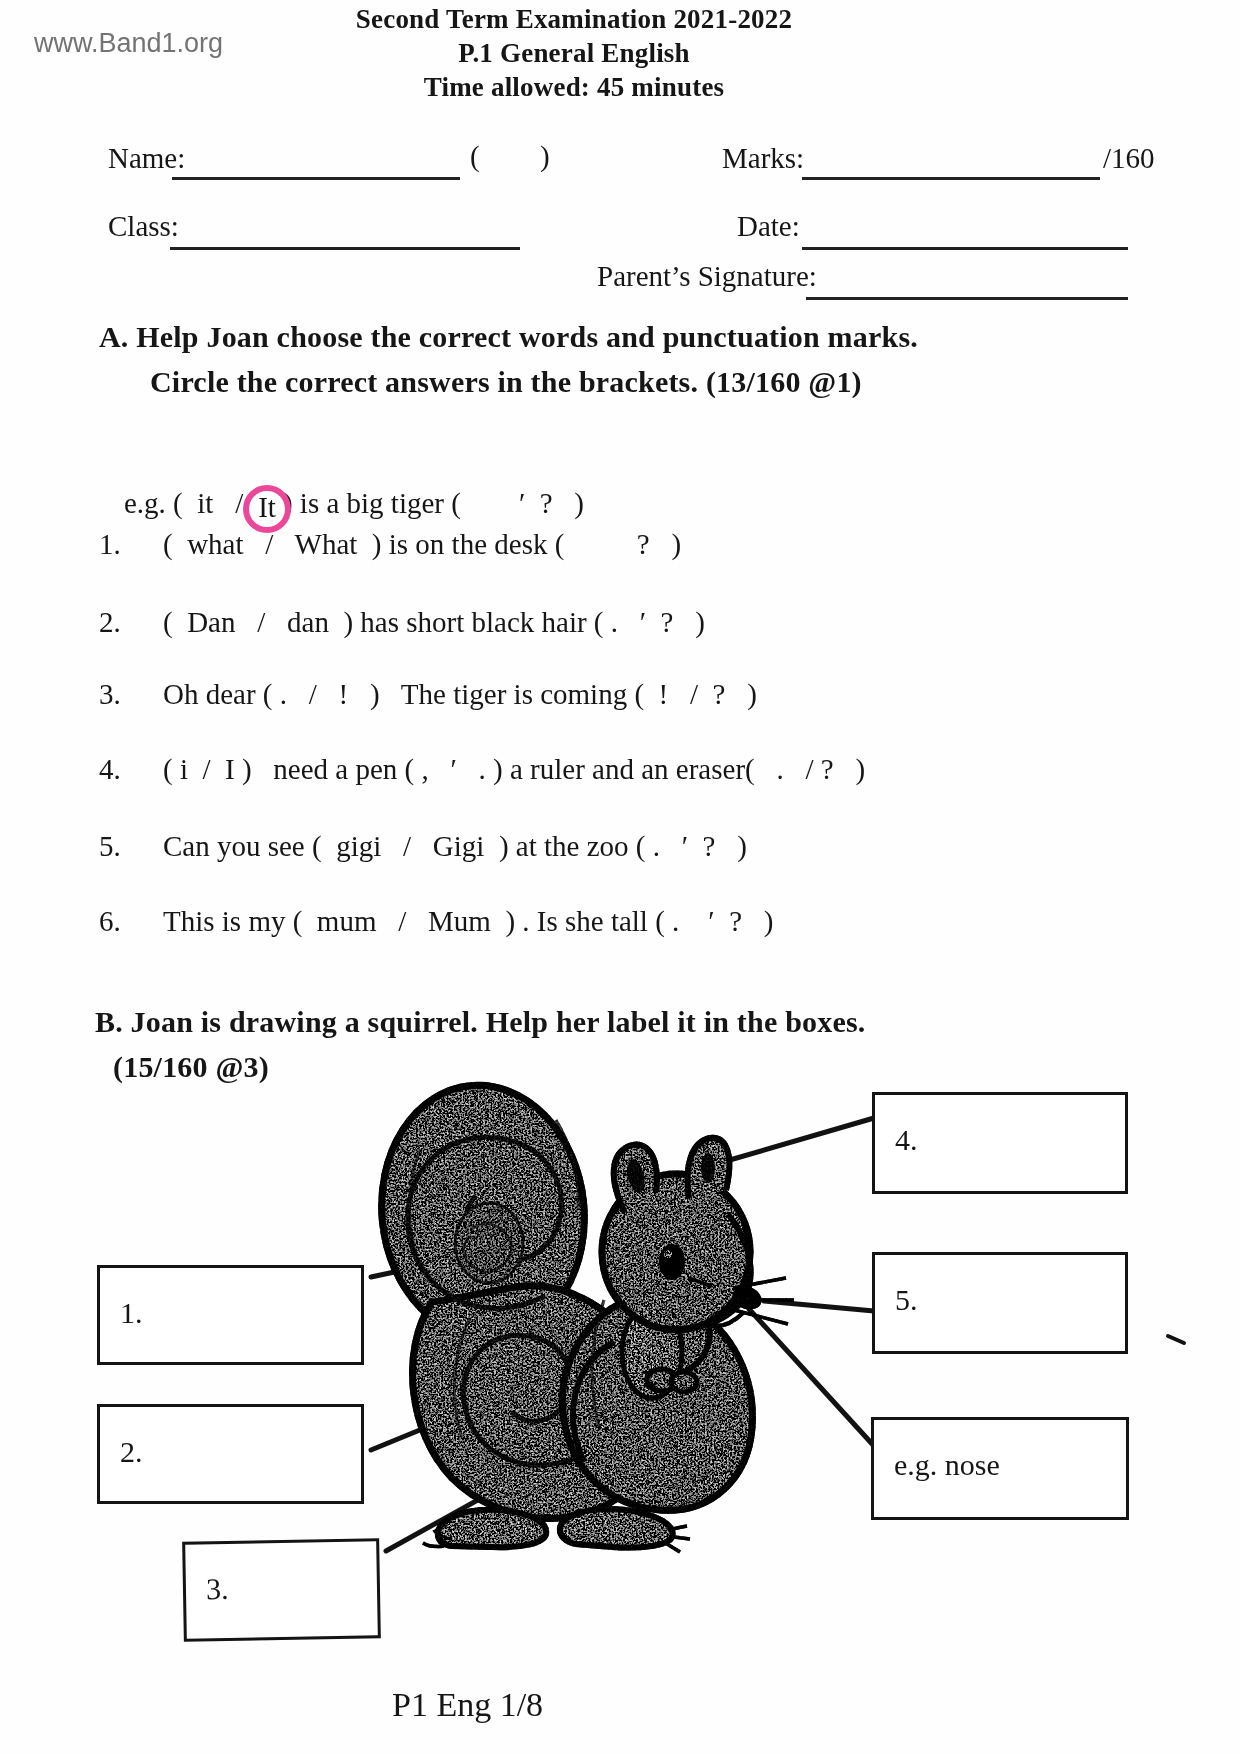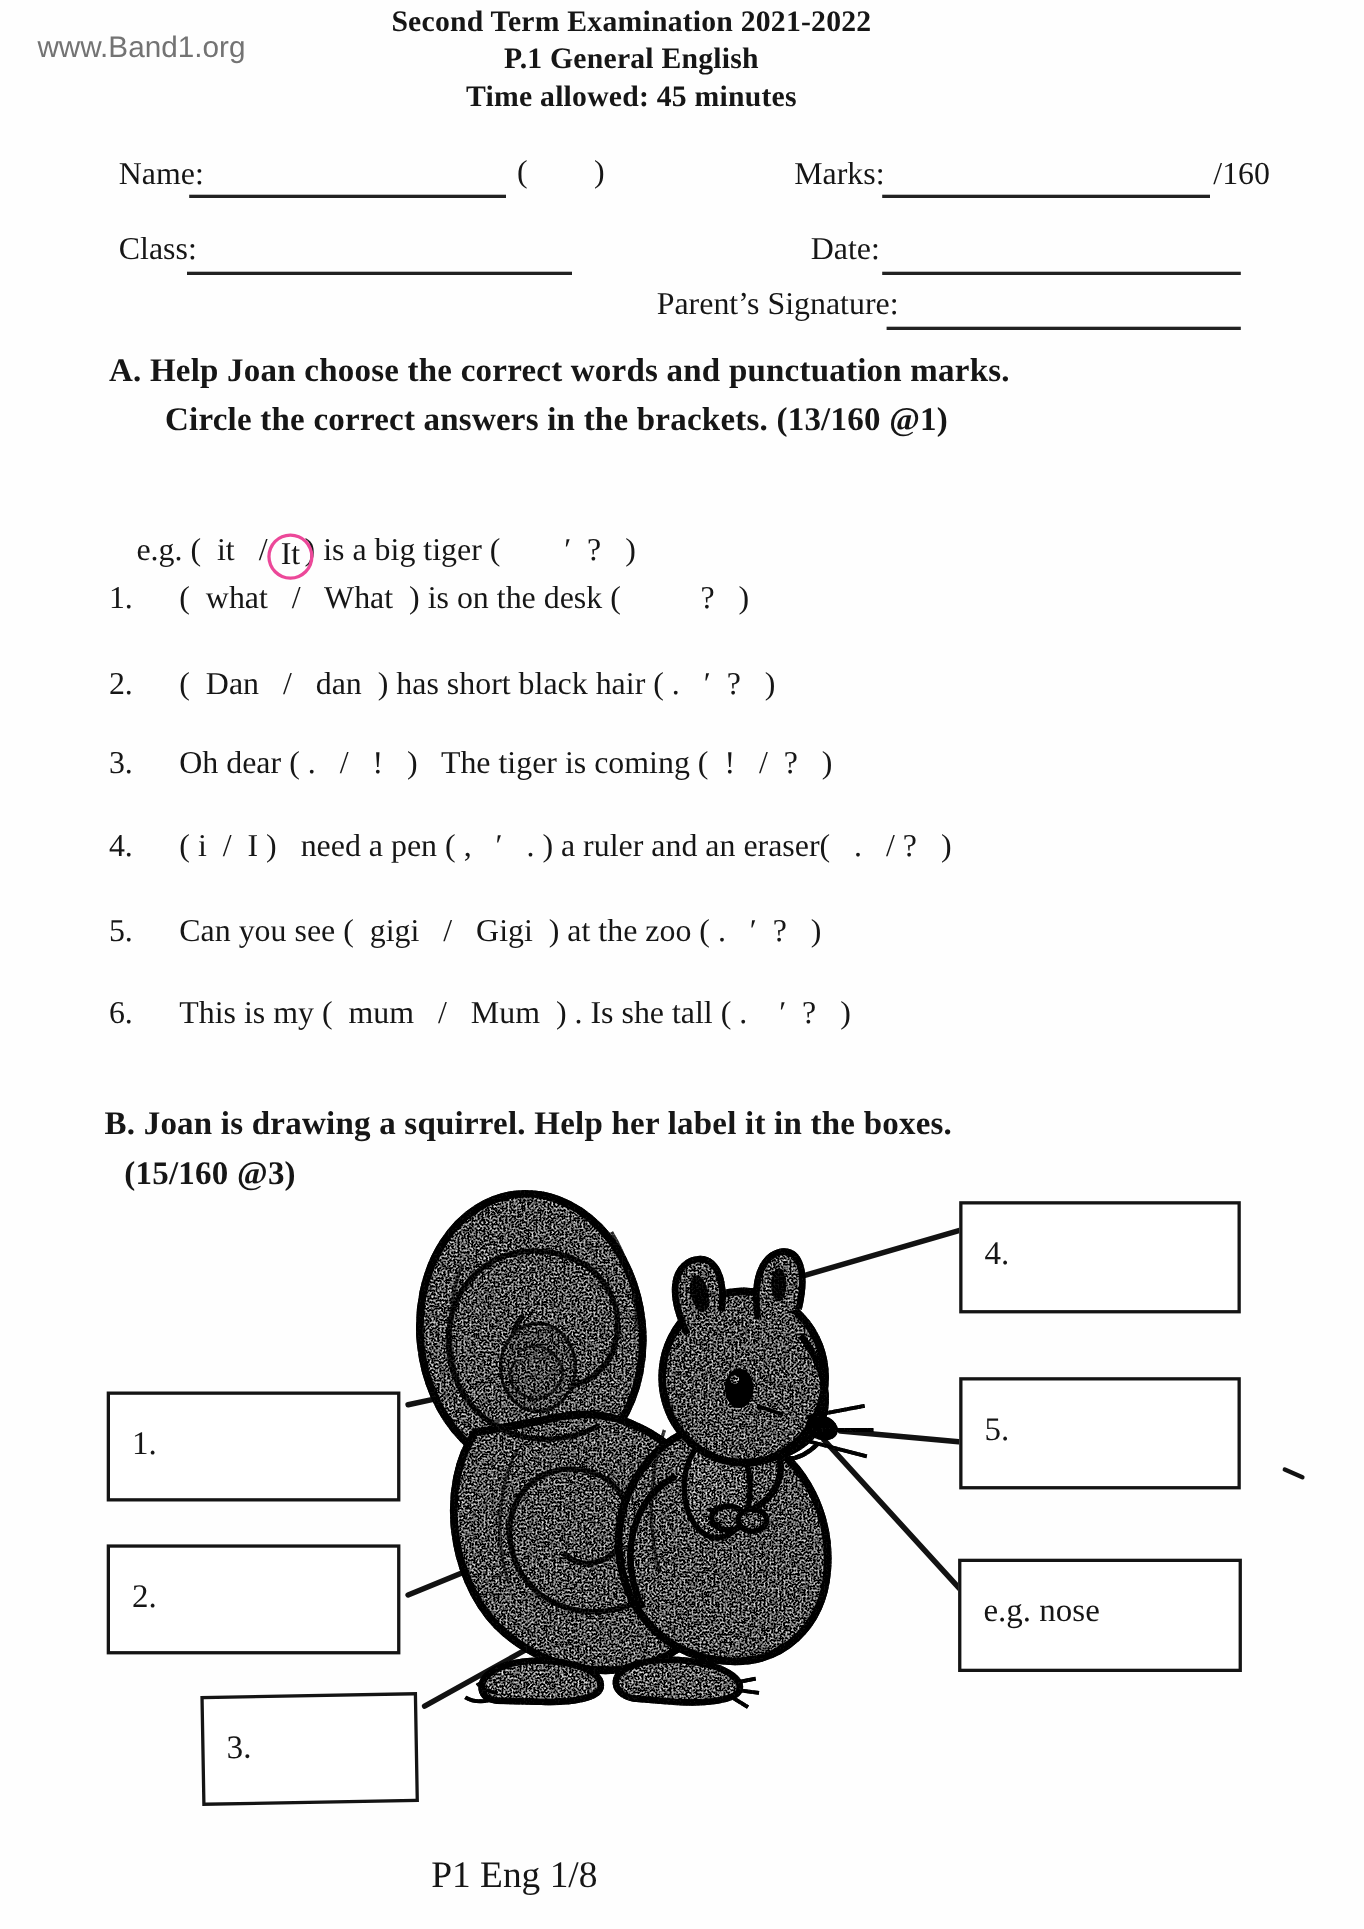--- a/index.html
+++ b/index.html
@@ -18,21 +18,21 @@
   .uline{border-bottom:3px solid #222;height:1px;}
   .paren{font-size:29px;}
   
   .shead{font-size:30px;font-weight:bold;letter-spacing:.2px;}
   
   .q{position:absolute;left:0;width:1240px;height:48px;font-size:29px;}
   .qnum{position:absolute;left:99px;}
   .qtext{position:absolute;left:163px;}
   .egline{left:95px;top:448px;font-size:29px;}
   .circled{
-    display:inline-block;border:3px solid #ec4899;border-radius:50%;
+    display:inline-block;border:6px solid #ec4899;border-radius:50%;
     padding:6px 9px 10px 9px;margin:0 -8px 0 0;line-height:20px;transform:translateY(4px);
   }
   
   .lbox{
     position:absolute;background:#ffffff;border:3.5px solid #141414;z-index:2;
     font-size:30px;box-sizing:border-box;
   }
   .lbox span{position:absolute;left:20px;top:28px;}
   #svg-layer{position:absolute;left:0;top:0;width:1240px;height:1754px;z-index:1;}
   #footer{left:392px;top:1686px;font-size:34px;}

